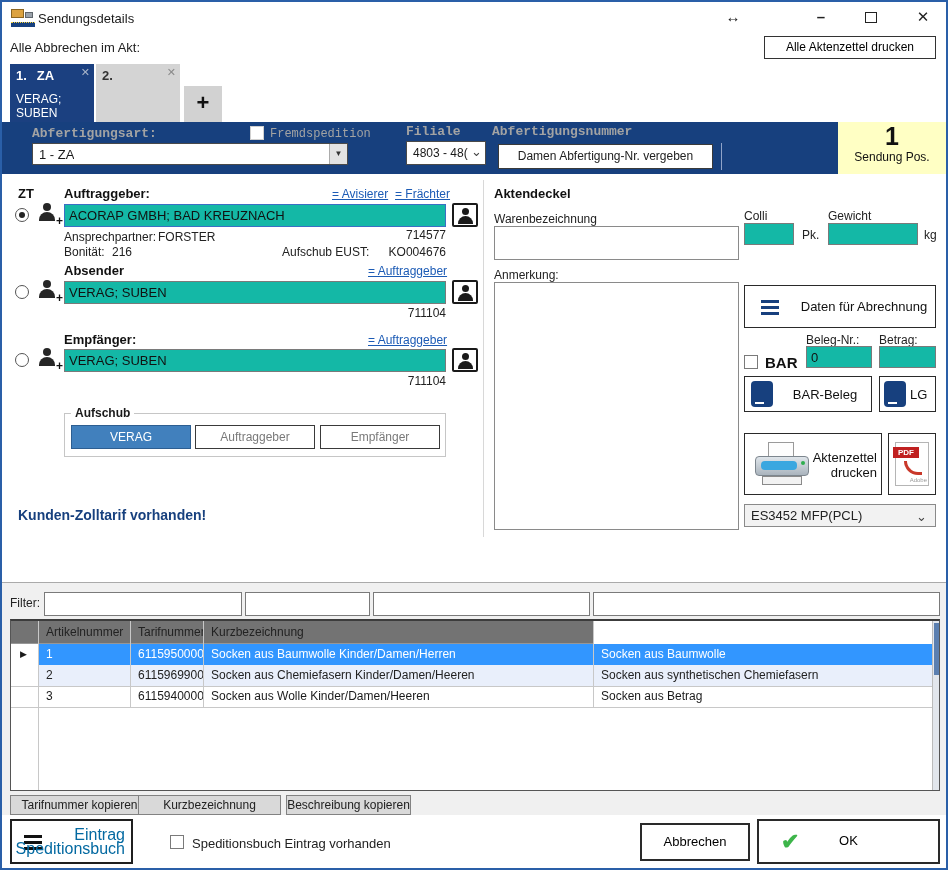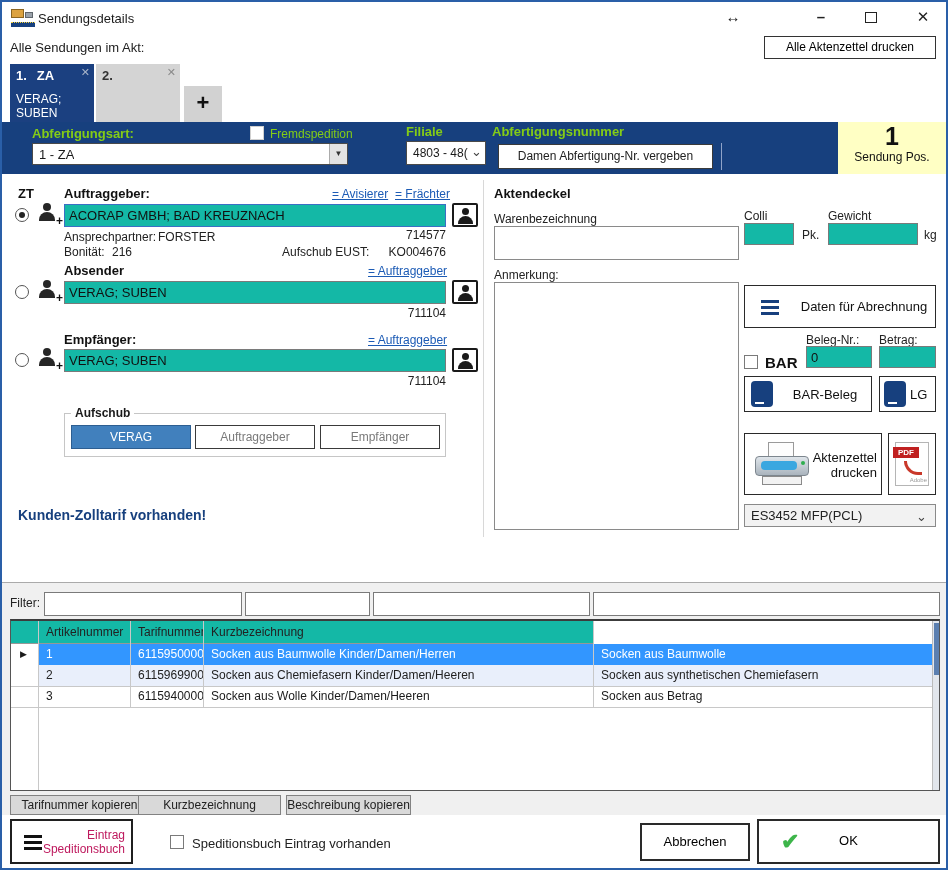--- a/index.html
+++ b/index.html
@@ -29,21 +29,21 @@
   .tab2 { left:94px; background:#d4d4d4; color:#333; }
   .tab .closex { position:absolute; right:4px; top:2px; font-size:11px; color:#a8b4c8; cursor:pointer; }
   .tab2 .closex { color:#8a8a8a; }
   .tab-line1 { font-weight:bold; font-size:13px; }
   .tab-type { margin-left:10px; }
   .add-tab { left:182px; top:84px; width:38px; height:36px; background:#d2d2d2; font-size:22px; font-weight:bold;
              text-align:center; line-height:34px; color:#111; }
 
   
   .band { left:0; top:120px; width:944px; height:52px; background:#17407E; }
-  .band-label { position:absolute; color:#84cc16; font-size:13px; font-weight:bold; }
+  .band-label { position:absolute; color:#a3a3a3; font-size:13px; font-weight:bold;font-family:Liberation Mono, monospace; }
   .dd { position:absolute; background:#fff; border:1px solid #4a4a4a; font-size:13px; }
   .dd .val { position:absolute; left:6px; top:3px; white-space:nowrap; overflow:hidden; }
   .dd .arrowseg { position:absolute; right:0; top:0; bottom:0; width:18px; background:#e3e3e3; border-left:1px solid #ababab;
                   text-align:center; font-size:8px; line-height:20px; color:#333; }
   .chev { position:absolute; right:3px; top:0px; font-size:13px; color:#444; }
   .cb { position:absolute; width:14px; height:14px; background:#fff; border:1px solid #7a7a7a; }
   .band .cb { border:1px solid #d0d0d0; }
   .neue-btn { position:absolute; left:496px; top:22px; width:215px; height:25px; background:#fff; border:1px solid #3a3a3a;
               font-size:12px; text-align:center; line-height:23px; color:#222; }
   .band-vline { position:absolute; left:719px; top:21px; width:1px; height:27px; background:#8fa3c8; }
@@ -109,36 +109,36 @@
   .printer-select { position:absolute; left:742px; top:502px; width:192px; height:23px; background:#f2f2f2;
                     border:1px solid #8a8a8a; font-size:13px; line-height:21px; padding-left:6px; color:#222; }
 
   
   .bottom-zone { left:0; top:580px; width:944px; height:233px; background:#f0f0f0; border-top:1px solid #aaa; }
   .filter-input { position:absolute; top:9px; height:24px; background:#fff; border:1px solid #7a7a7a; font-size:12px; padding:0 4px;
                   font-family:"Liberation Sans", sans-serif; }
   .grid { position:absolute; left:8px; top:36px; width:930px; height:172px; background:#fff;
           border:1px solid #555; border-top:2px solid #3c3c3c; }
   .gh { position:absolute; top:0; height:23px; font-size:12px; color:#222; line-height:23px; padding-left:8px;
-        border-bottom:1px solid #979797; background:#14b8a6; }
+        border-bottom:1px solid #979797; background:#737373; }
   .gcell { position:absolute; height:21px; font-size:12px; line-height:21px; padding-left:8px; white-space:nowrap; overflow:hidden; }
   .rowsel { background:#3296ff; color:#fff; }
   .rowalt { background:#e9effb; color:#222; }
   .gvline { position:absolute; top:0; width:1px; background:#c8c8c8; }
   .ghline { position:absolute; left:0; width:100%; height:1px; background:#c8c8c8; }
   .sel-arrow { position:absolute; left:9px; font-size:9px; line-height:21px; color:#1a1a1a; }
   .gsb { position:absolute; right:0; top:0; width:7px; height:100%; background:#e2e6ec; border-left:1px solid #bbb; }
   .gsb .thumb { position:absolute; left:1px; top:2px; width:5px; height:52px; background:#5b7fb0; }
 
   .copy-btn { position:absolute; top:212px; height:20px; background:#d9d9d9; border:1px solid #828282; font-size:12px;
               text-align:center; line-height:18px; color:#222; cursor:pointer; }
 
   .bottombar { left:0; top:813px; width:944px; height:53px; background:#fff; }
   .sped-btn { position:absolute; left:8px; top:4px; width:123px; height:45px; background:#fff; border:2px solid #1f1f1f; }
-  .sped-btn .txt2 { position:absolute; right:6px; top:7px; font-size:12px; text-align:right; line-height:14px; color:#be185d; }
+  .sped-btn .txt2 { position:absolute; right:6px; top:7px; font-size:16px; text-align:right; line-height:14px; color:#0369a1; }
   .cancel-btn { position:absolute; left:638px; top:8px; width:110px; height:38px; background:#fff; border:2px solid #2a2a2a;
                 font-size:13px; text-align:center; line-height:34px; }
   .ok-btn { position:absolute; left:755px; top:4px; width:183px; height:45px; background:#fff; border:2px solid #2a2a2a; }
   .ok-check { position:absolute; left:22px; top:8px; font-size:22px; font-weight:bold; color:#3db54a; }
   .ok-label { position:absolute; left:0; right:0; top:12px; text-align:center; font-size:13px; }
 </style>
 </head>
 <body>
 
 <div class="window">
@@ -147,21 +147,21 @@
     <div class="cargo"></div>
       <div class="cab"></div>
       <div class="strip"></div>
   </div>
   <div class="abs titlebar-title">Sendungsdetails</div>
   <div class="abs wincontrol" style="left:718px; width:26px;">↔</div>
   <div class="abs wincontrol" style="left:805px; width:28px; font-weight:bold;">–</div>
   <div class="abs wincontrol" style="left:855px; width:28px;"><span class="maxbox"></span></div>
   <div class="abs wincontrol" style="left:905px; width:32px;">✕</div>
 
-  <div class="abs sendungen-label">Alle Sendungen im Akt:</div>
+  <div class="abs sendungen-label">Alle Abbrechen im Akt:</div>
   <button class="abs print-all-btn">Alle Aktenzettel drucken</button>
 
   <div class="tab tab1">
     <span class="closex">✕</span>
     <div class="tab-line1"><span>1.</span><span class="tab-type">ZA</span></div>
     <div style="margin-top:9px;">VERAG;</div>
     <div>SUBEN</div>
   </div>
   <div class="tab tab2">
     <span class="closex">✕</span>

